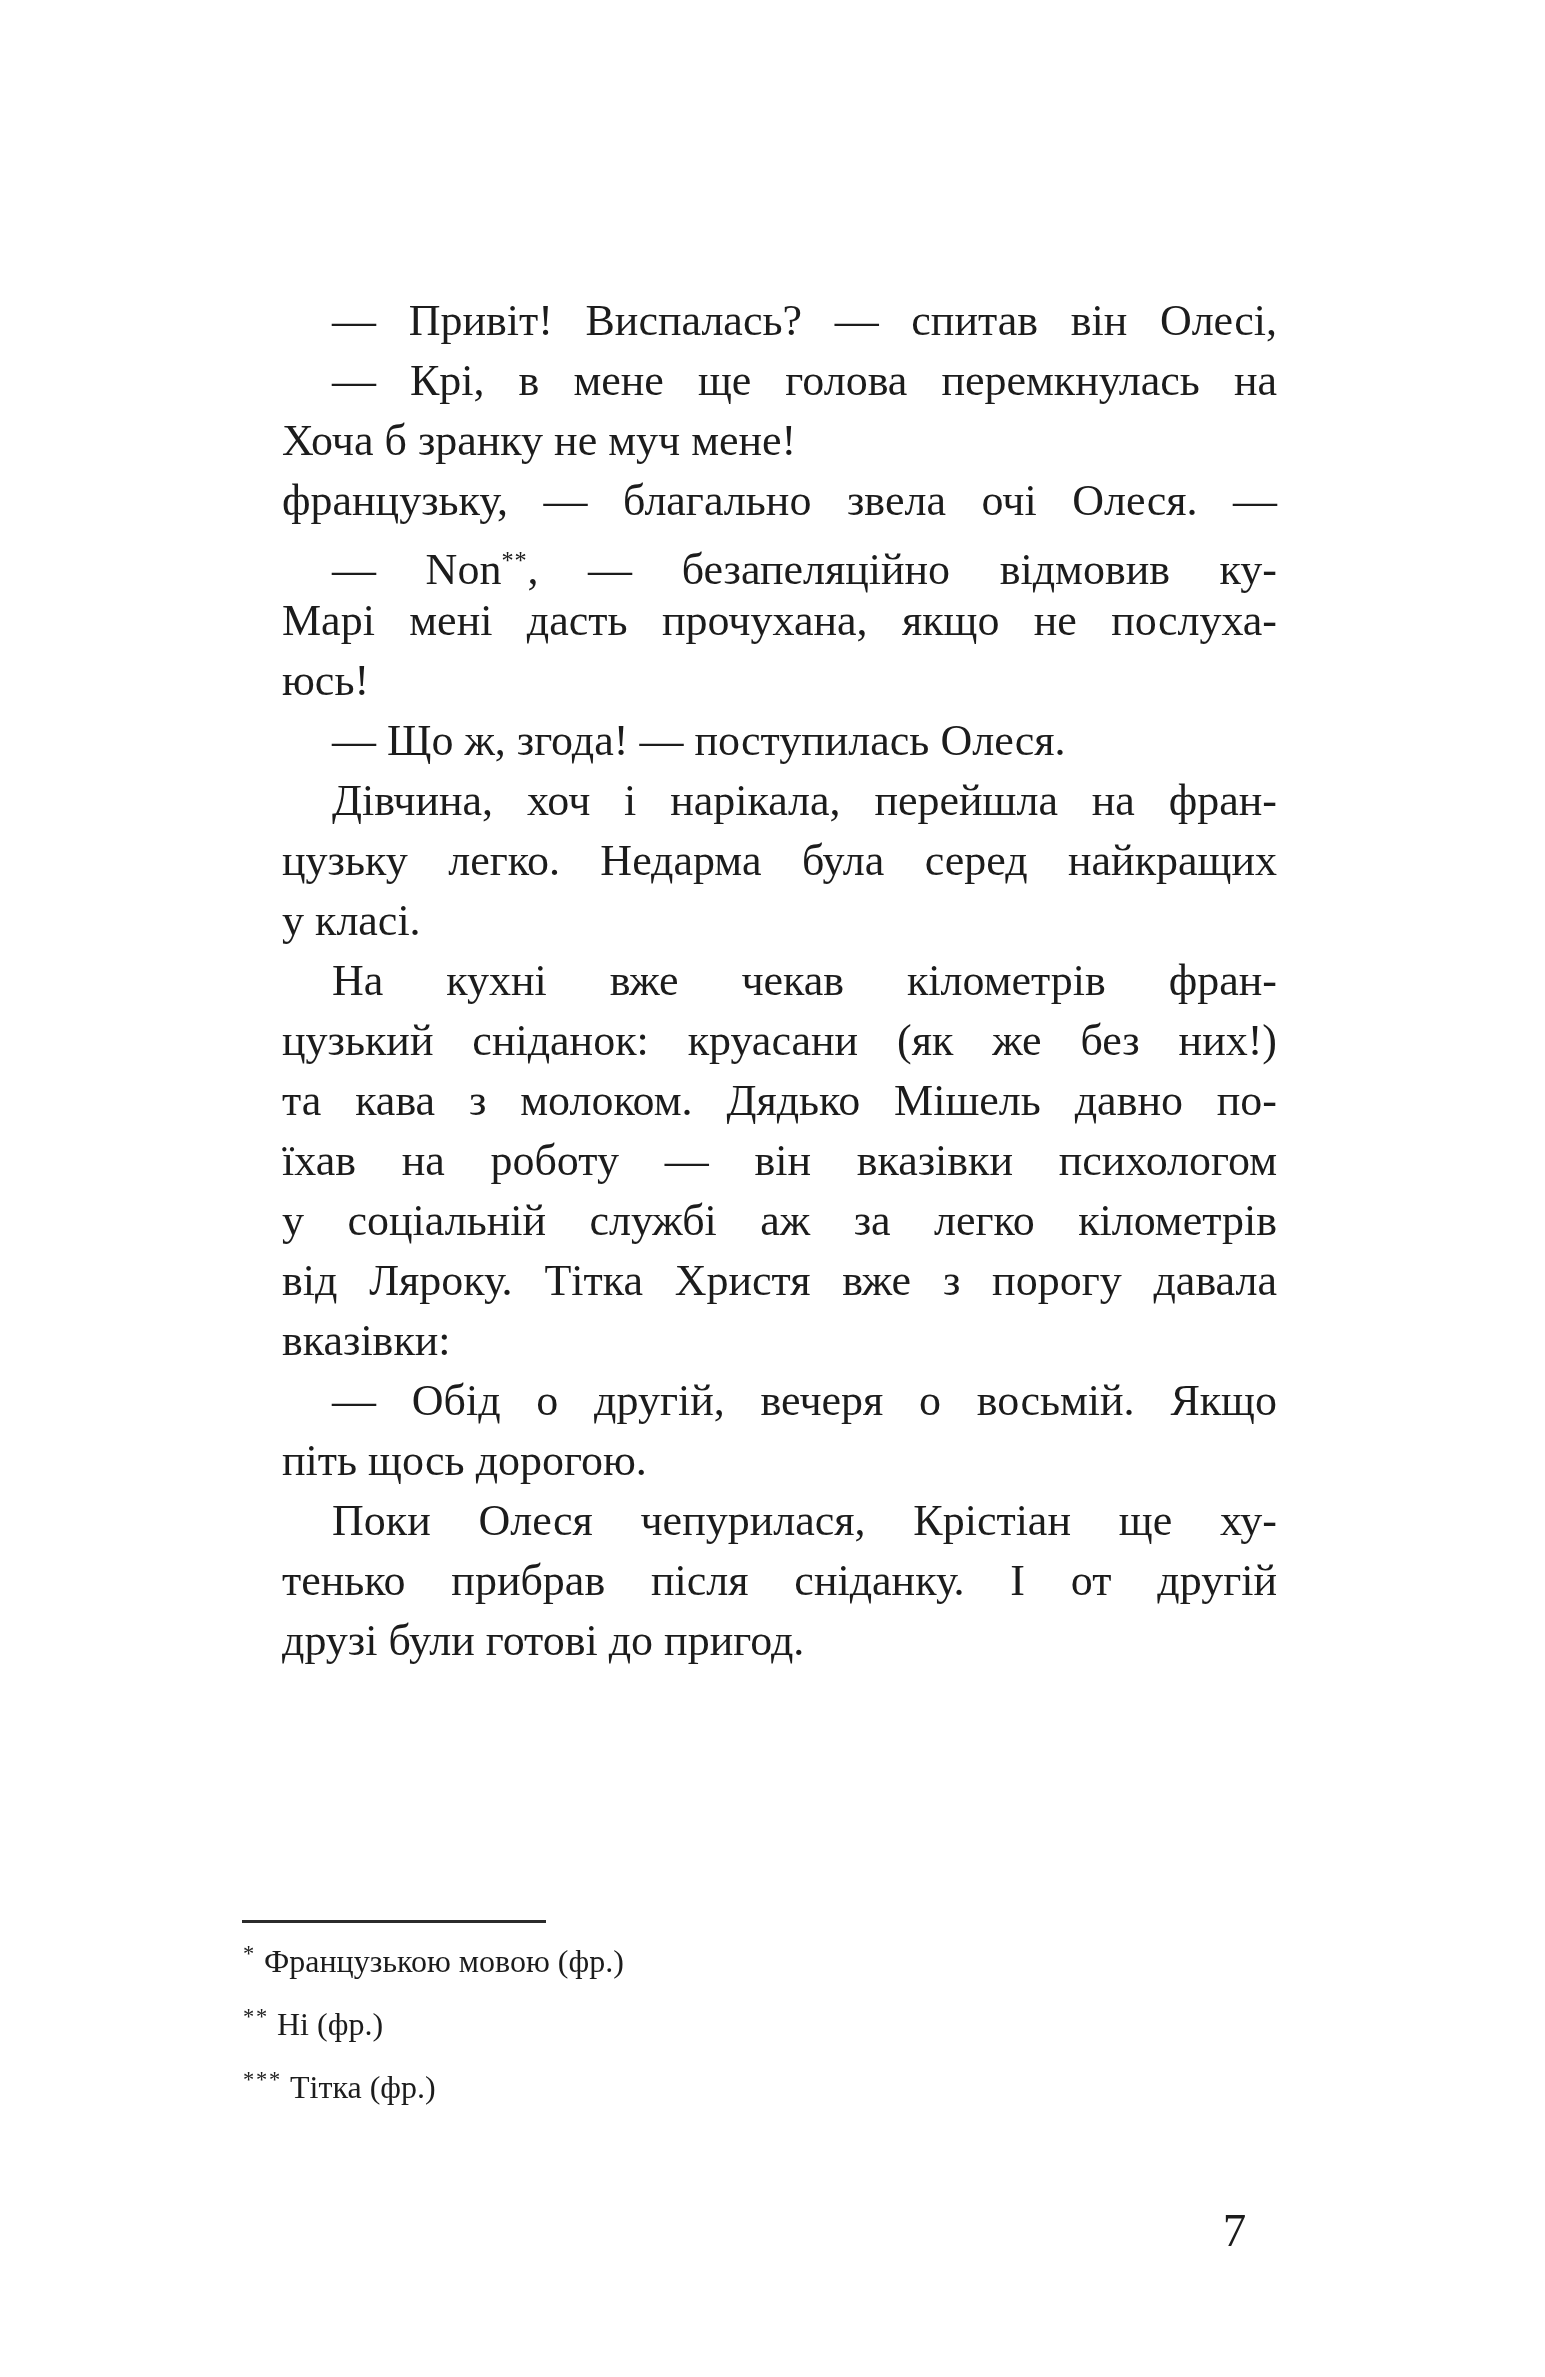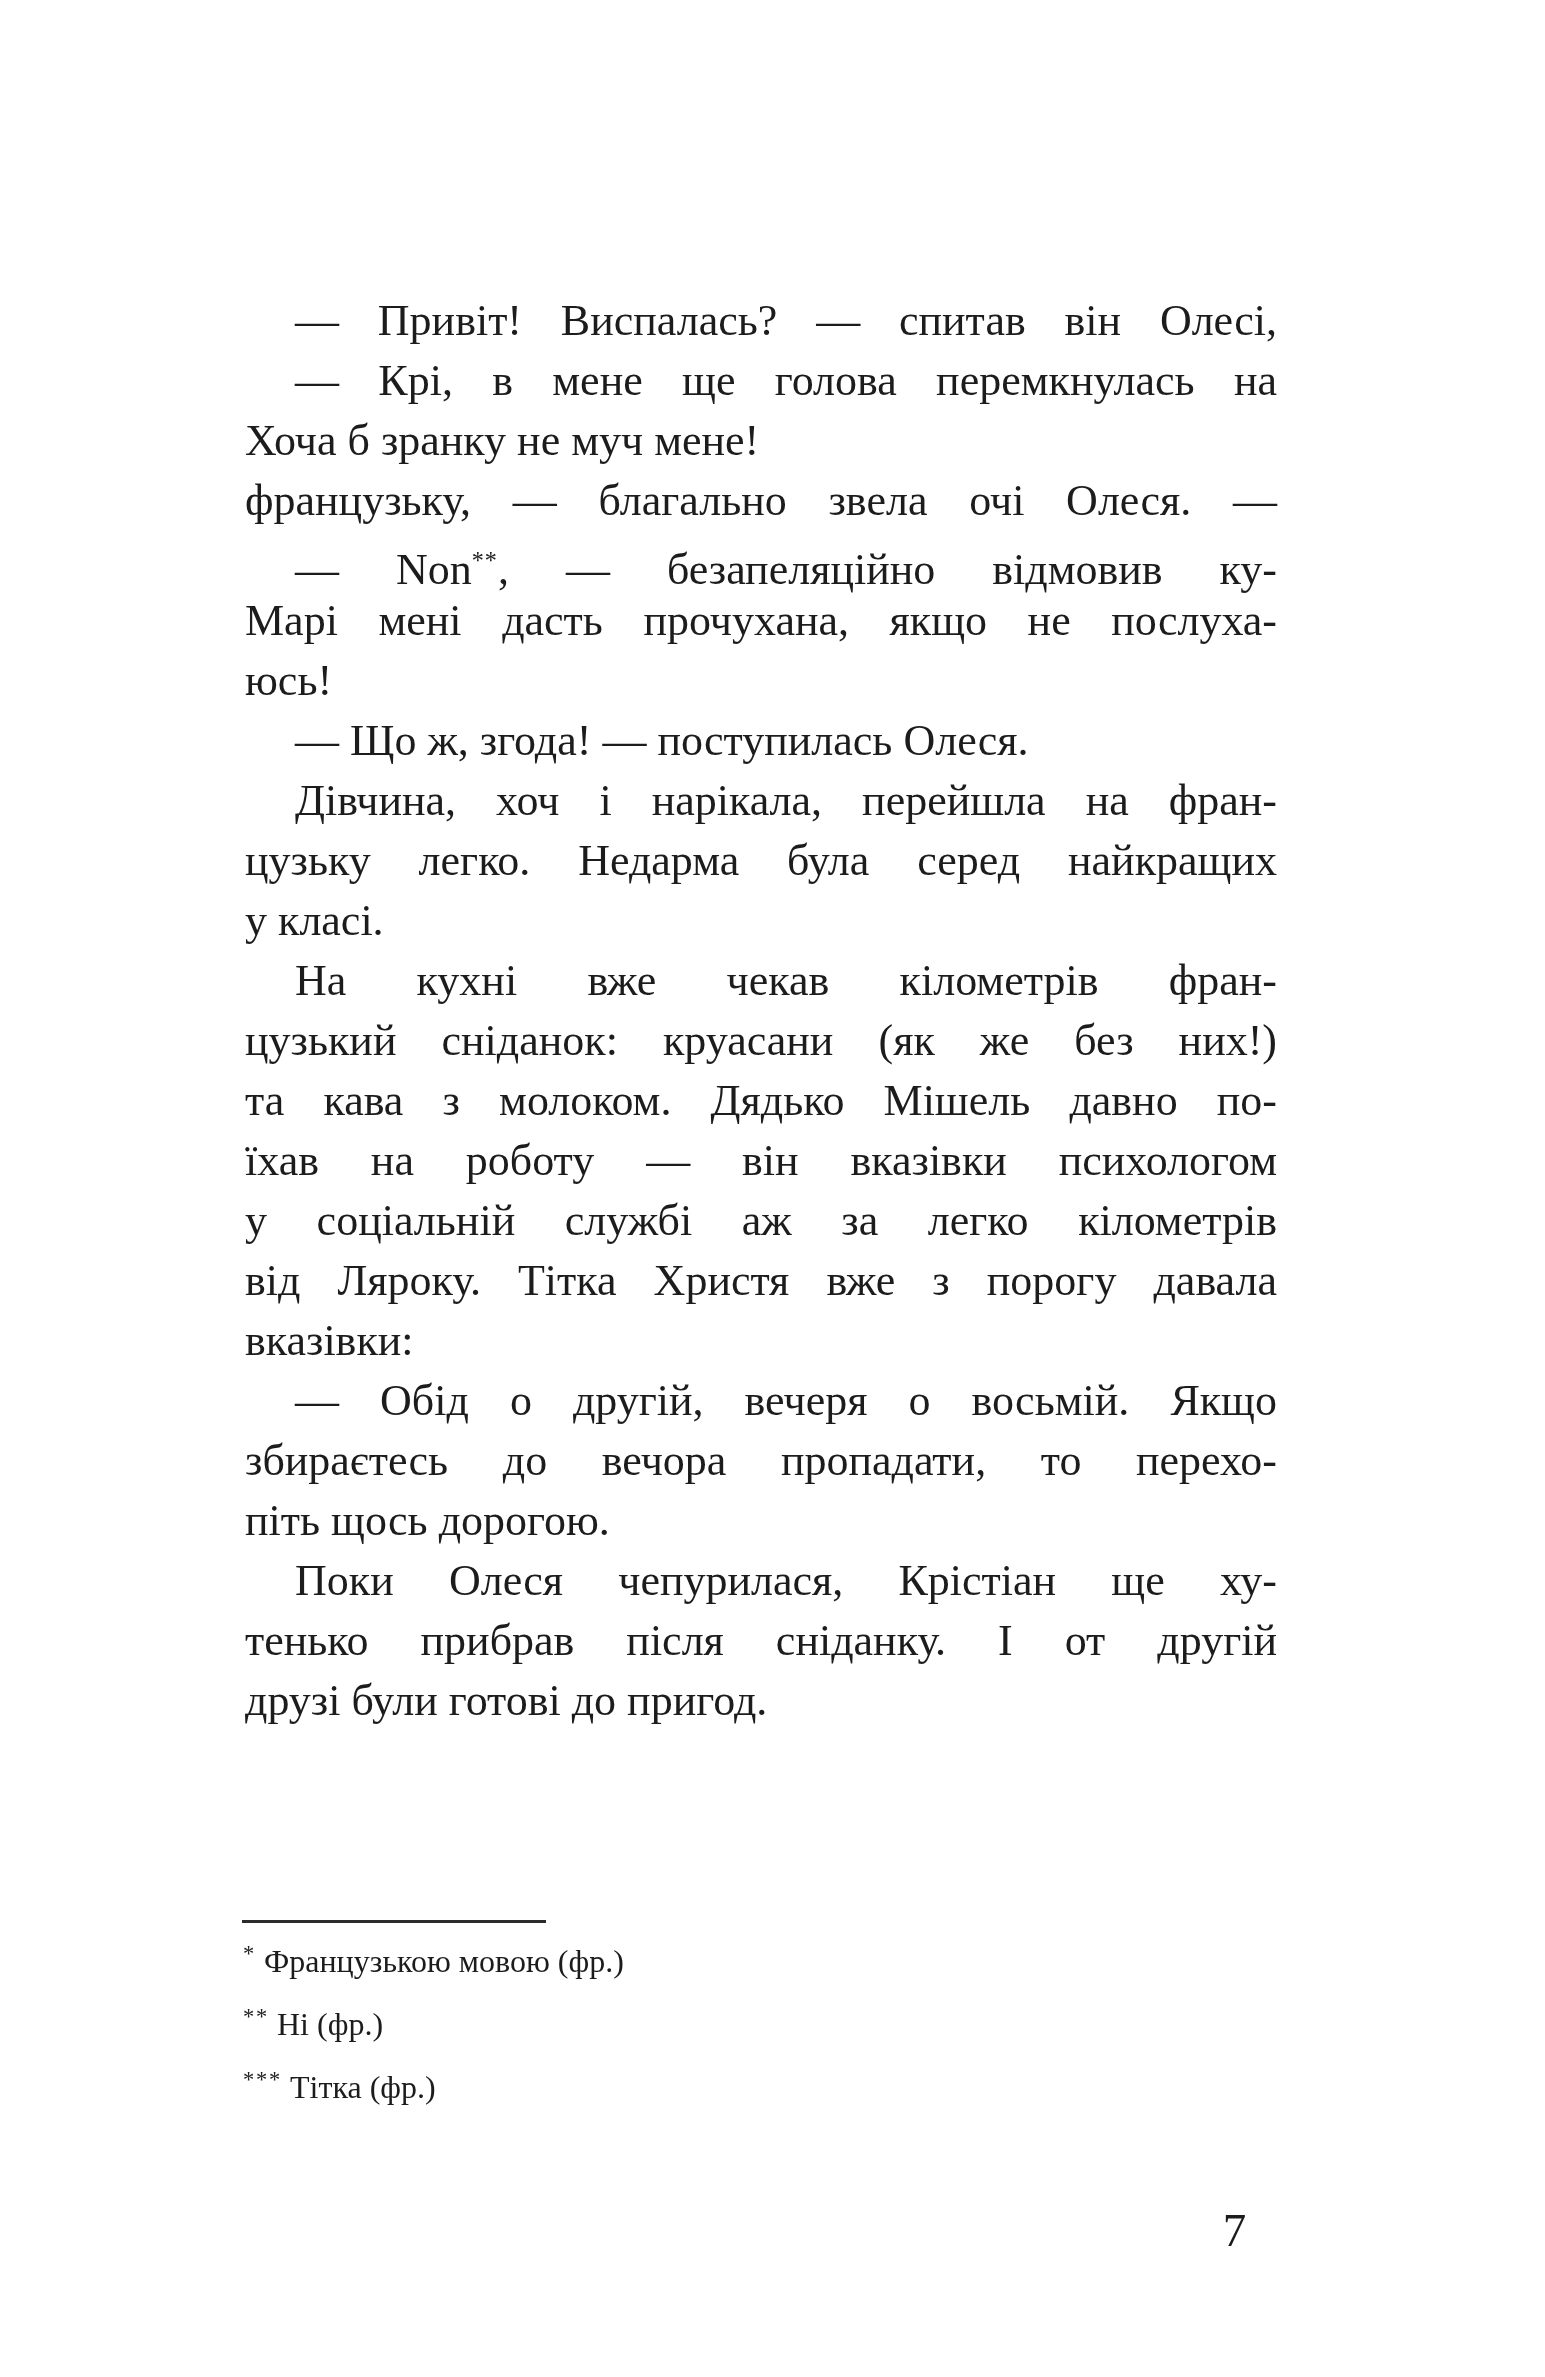--- a/index.html
+++ b/index.html
@@ -16,20 +16,21 @@
     position: absolute;
     left: 245px;
     top: 291px;
     width: 1032px;
   }
   .line {
     font-size: 44px;
     line-height: 60px;
     height: 60px;
     text-align: left;
+    margin-left: 37px;
   }
   .line.j {
     text-align: justify;
     text-align-last: justify;
   }
   .line.indent { padding-left: 50px; }
   .sup {
     font-size: 0.55em;
     vertical-align: 0.62em;
     letter-spacing: 0.04em;
@@ -87,21 +88,20 @@
     <div class="line j">цузьку легко. Недарма була серед найкращих</div>
     <div class="line">у класі.</div>
     <div class="line indent j">На кухні вже чекав кілометрів фран-</div>
     <div class="line j">цузький сніданок: круасани (як же без них!)</div>
     <div class="line j">та кава з молоком. Дядько Мішель давно по-</div>
     <div class="line j">їхав на роботу — він вказівки психологом</div>
     <div class="line j">у соціальній службі аж за легко кілометрів</div>
     <div class="line j">від Ляроку. Тітка Христя вже з порогу давала</div>
     <div class="line">вказівки:</div>
     <div class="line indent j">— Обід о другій, вечеря о восьмій. Якщо</div>
-    <div class="line j">збираєтесь до вечора пропадати, то перехо-</div>
     <div class="line">піть щось дорогою.</div>
     <div class="line indent j">Поки Олеся чепурилася, Крістіан ще ху-</div>
     <div class="line j">тенько прибрав після сніданку. І от другій</div>
     <div class="line">друзі були готові до пригод.</div>
   </div>
 
   <div class="fn-rule"></div>
 
   <div class="footnotes">
     <div class="fn-line"><span class="fn-marker">*</span><span>Французькою мовою (фр.)</span></div>

